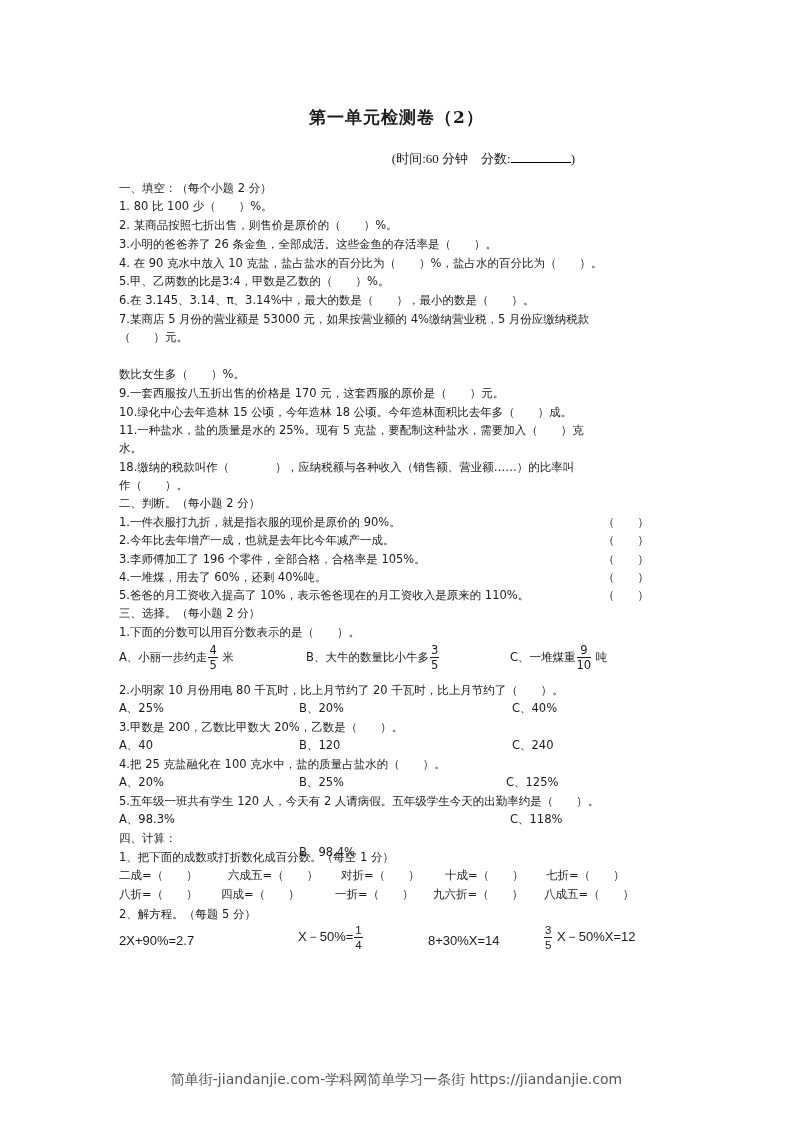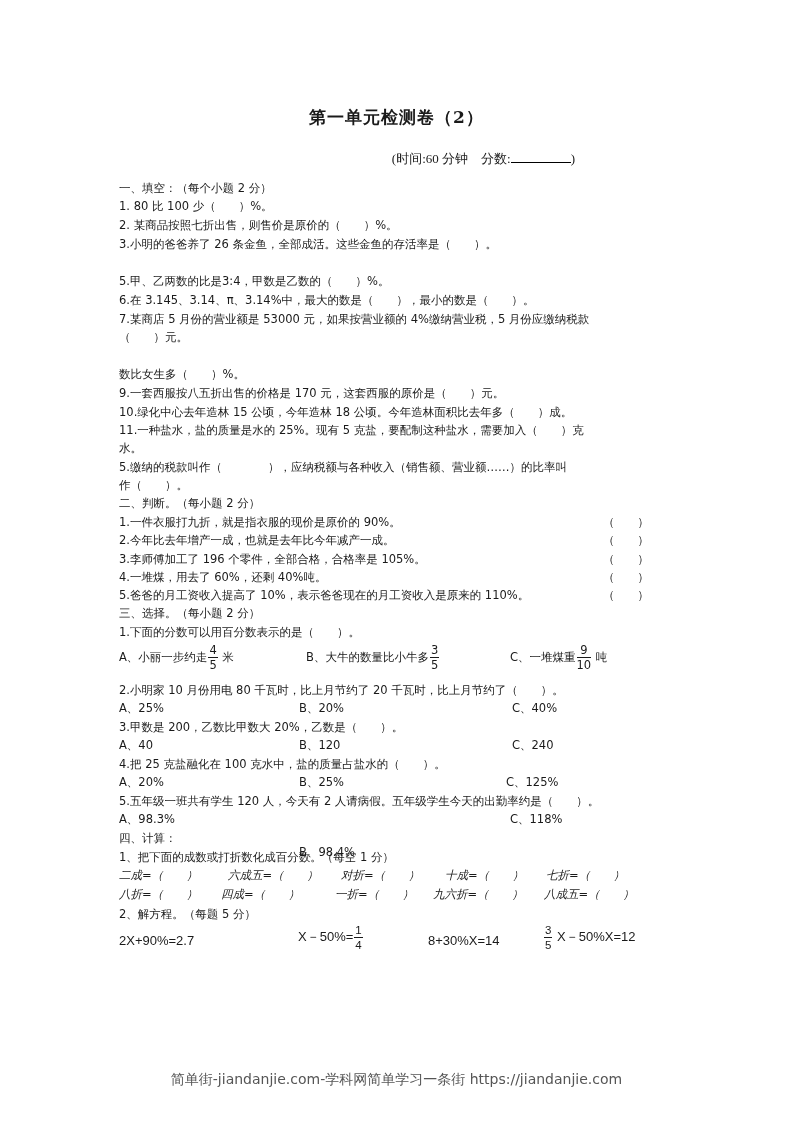--- a/index.html
+++ b/index.html
@@ -11,47 +11,48 @@
   .meta { position:absolute; right:124px; top:150px; font-family:"Liberation Serif", serif; font-size:13px; }
   .meta .blank { display:inline-block; width:60px; border-bottom:1px solid #000; height:12px; vertical-align:baseline; }
   .line { position:absolute; left:119px; font-size:11.5px; white-space:nowrap; line-height:16px; }
   .heading { font-weight:normal; }
   .tf { position:absolute; font-size:11.5px; line-height:16px; }
   .opt { position:absolute; font-size:11.5px; line-height:16px; white-space:nowrap; }
   .frac { display:inline-block; vertical-align:middle; text-align:center; font-size:11.5px; line-height:14px; margin:0 1px; }
   .frac span { display:block; }
   .frac .num { border-bottom:1px solid #1a1a1a; padding:0 1px; }
   .eq { position:absolute; font-family:"Liberation Sans", sans-serif; font-size:13px; white-space:nowrap; }
-  .conv { position:absolute; font-size:11.5px; white-space:nowrap;font-style:italic; }
+  .conv { position:absolute; font-size:11.5px; white-space:nowrap; }
   .footer { position:absolute; left:0; width:793px; top:1071px; text-align:center; font-size:14px; color:#555; }
 </style>
 </head>
 <body>
 
 <div class="page">
   <div class="title">第一单元检测卷（2）</div>
   <div class="meta">
     <span>(时间:60 分钟</span>&nbsp;&nbsp;&nbsp;
     <span>分数:</span><span class="blank"></span><span>)</span>
   </div>
 
   <div class="line heading" style="top:180px">一、填空：（每个小题 2 分）</div>
   <div class="line" style="top:198px">1. 80 比 100 少（　　）%。</div>
   <div class="line" style="top:217px">2. 某商品按照七折出售，则售价是原价的（　　）%。</div>
   <div class="line" style="top:236px">3.小明的爸爸养了 26 条金鱼，全部成活。这些金鱼的存活率是（　　）。</div>
+  <div class="line" style="top:255px">4. 在 90 克水中放入 10 克盐，盐占盐水的百分比为（　　）%，盐占水的百分比为（　　）。</div>
   <div class="line" style="top:273px">5.甲、乙两数的比是3:4，甲数是乙数的（　　）%。</div>
   <div class="line" style="top:292px">6.在 3.145、3.14、π、3.14%中，最大的数是（　　），最小的数是（　　）。</div>
   <div class="line" style="top:311px">7.某商店 5 月份的营业额是 53000 元，如果按营业额的 4%缴纳营业税，5 月份应缴纳税款</div>
   <div class="line" style="top:329px">（　　）元。</div>
   <div class="line" style="top:366px">数比女生多（　　）%。</div>
   <div class="line" style="top:385px">9.一套西服按八五折出售的价格是 170 元，这套西服的原价是（　　）元。</div>
   <div class="line" style="top:404px">10.绿化中心去年造林 15 公顷，今年造林 18 公顷。今年造林面积比去年多（　　）成。</div>
   <div class="line" style="top:422px">11.一种盐水，盐的质量是水的 25%。现有 5 克盐，要配制这种盐水，需要加入（　　）克</div>
   <div class="line" style="top:440px">水。</div>
-  <div class="line" style="top:459px">5.缴纳的税款叫作（　　　　），应纳税额与各种收入（销售额、营业额……）的比率叫</div>
+  <div class="line" style="top:459px">18.缴纳的税款叫作（　　　　），应纳税额与各种收入（销售额、营业额……）的比率叫</div>
   <div class="line" style="top:477px">作（　　）。</div>
 
   <div class="line heading" style="top:495px">二、判断。（每小题 2 分）</div>
   <div class="line" style="top:514px">1.一件衣服打九折，就是指衣服的现价是原价的 90%。</div>
   <div class="tf" style="left:603px;top:514px">（　　）</div>
   <div class="line" style="top:532px">2.今年比去年增产一成，也就是去年比今年减产一成。</div>
   <div class="tf" style="left:603px;top:532px">（　　）</div>
   <div class="line" style="top:551px">3.李师傅加工了 196 个零件，全部合格，合格率是 105%。</div>
   <div class="tf" style="left:603px;top:551px">（　　）</div>
   <div class="line" style="top:569px">4.一堆煤，用去了 60%，还剩 40%吨。</div>

